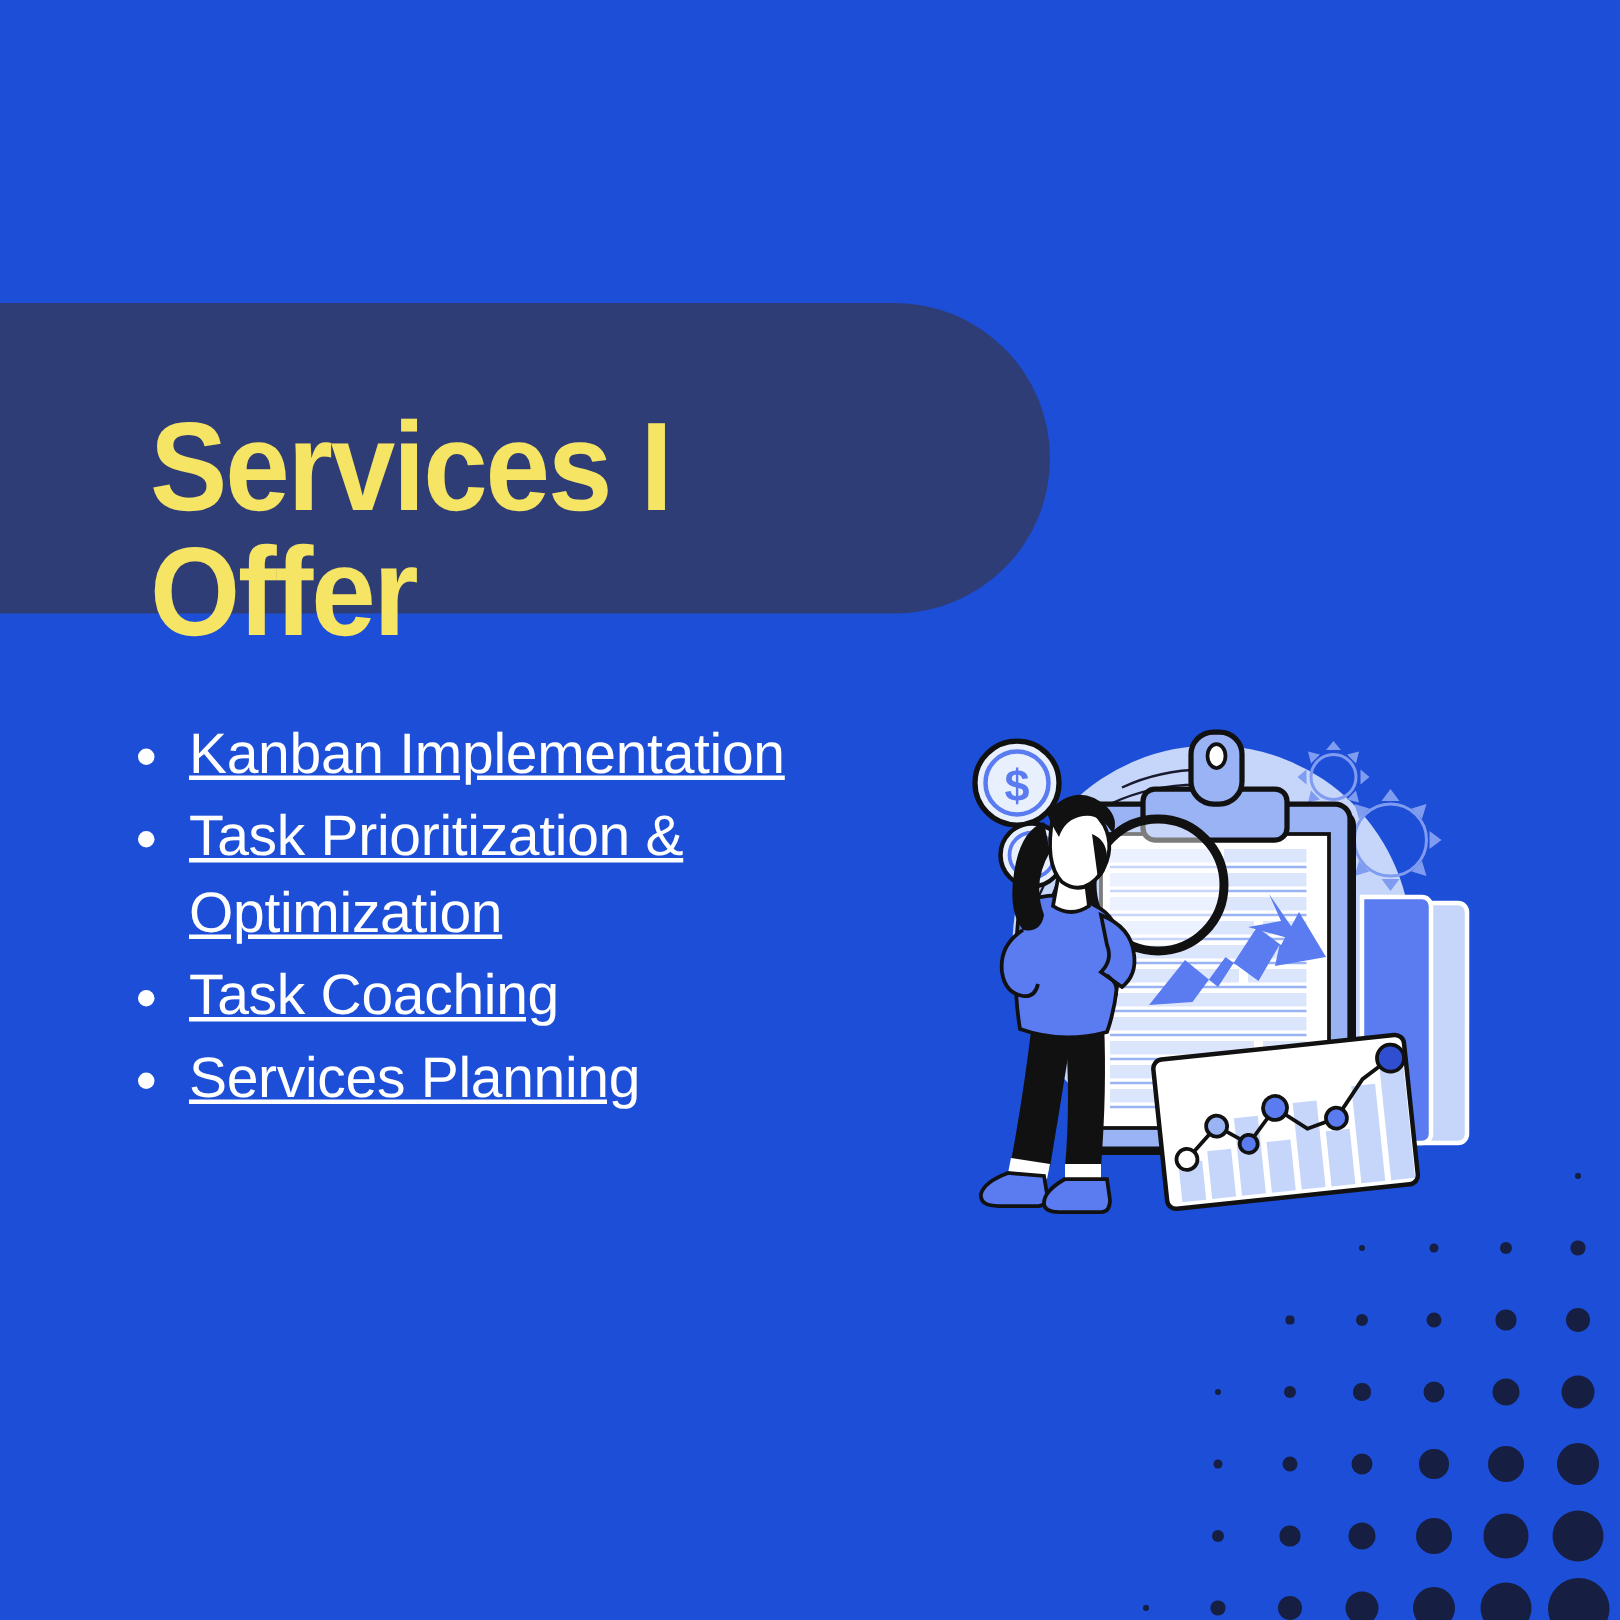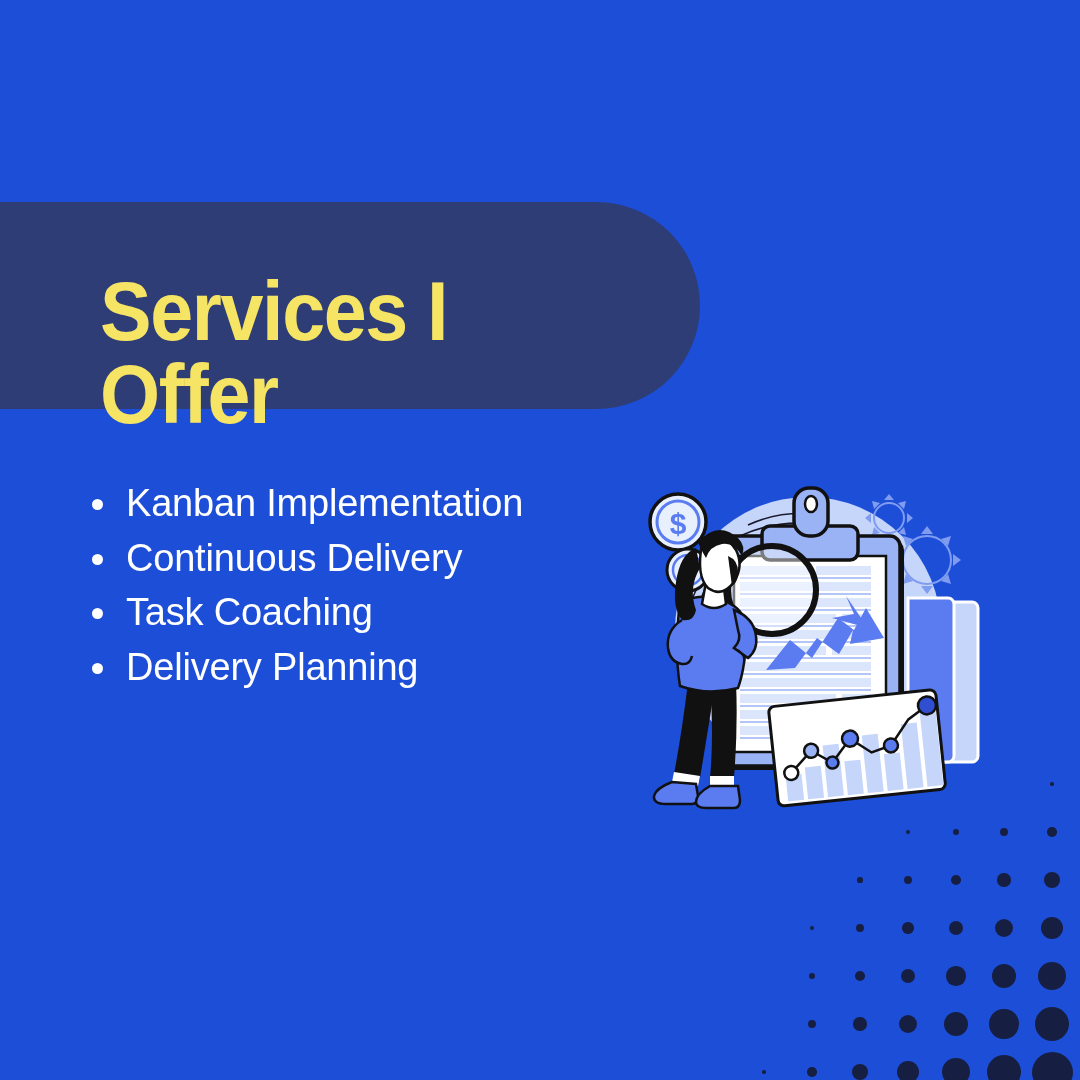--- a/index.html
+++ b/index.html
@@ -68,20 +68,21 @@
     color: #ffffff;
     font-size: 38px;
     line-height: 1.36;
     font-weight: 400;
     letter-spacing: -0.2px;
   }
   #services-list li {
     position: relative;
     padding-left: 48px;
     margin: 0 0 3px 0;
+    text-decoration: underline;
   }
   #services-list li::before {
     content: "";
     position: absolute;
     left: 14px;
     top: 21px;
     width: 11px;
     height: 11px;
     border-radius: 50%;
     background: #ffffff;
@@ -139,23 +140,23 @@
       <div class="dot" style="width: 34.7143px; height: 34.7143px; background: rgb(22, 31, 66); left: 246.643px; top: 294.643px;"></div>
       <div class="dot" style="width: 41px; height: 41px; background: rgb(22, 31, 66); left: 291.5px; top: 291.5px;"></div>
     </div>
 
   <div id="title-pill"></div>
   <h1 id="title-text">Services I
 Offer</h1>
 
   <ul id="services-list">
     <li><span>Kanban Implementation</span></li>
-    <li><span>Continuous Delivery</span></li>
+    <li><span>Task Prioritization &amp; Optimization</span></li>
     <li><span>Task Coaching</span></li>
-    <li><span>Delivery Planning</span></li>
+    <li><span>Services Planning</span></li>
   </ul>
 
   <div id="illustration">
     <svg viewBox="0 0 350 345" xmlns="http://www.w3.org/2000/svg">
       <defs>
         <clipPath id="clipPaper">
             <rect x="95" y="82" width="140" height="190" rx="2"></rect>
           </clipPath>
       </defs>
 

